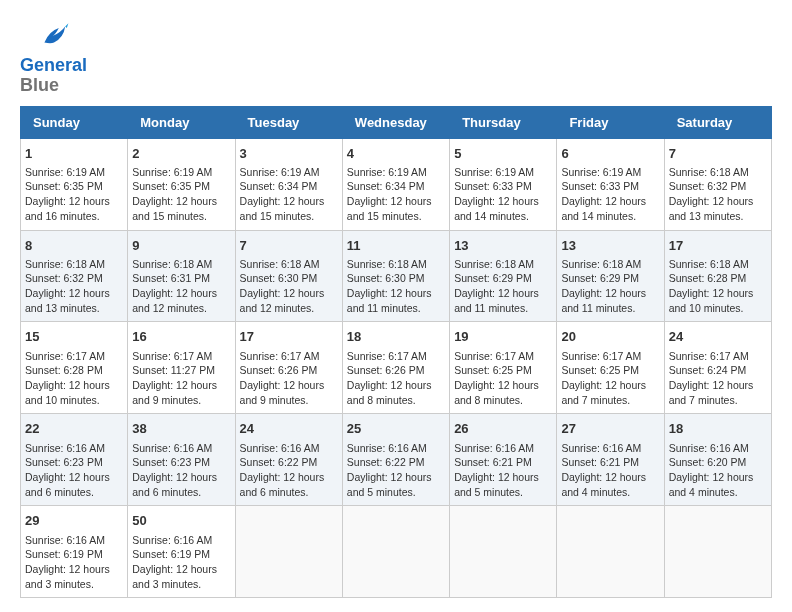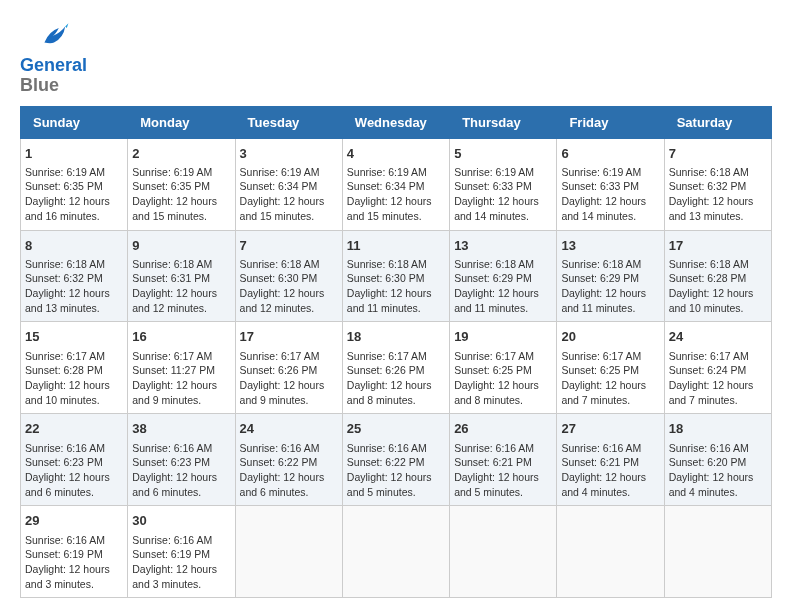--- a/index.html
+++ b/index.html
@@ -327,21 +327,21 @@
       </tr>
       <tr>
         <td>
         <span class="day-num">29</span>
         <span>Sunrise: 6:16 AM</span><br>
         <span>Sunset: 6:19 PM</span><br>
         <span>Daylight: 12 hours</span><br>
         <span>and 3 minutes.</span>
       </td>
         <td>
-        <span class="day-num">30</span>
+        <span class="day-num">50</span>
         <span>Sunrise: 6:16 AM</span><br>
         <span>Sunset: 6:19 PM</span><br>
         <span>Daylight: 12 hours</span><br>
         <span>and 3 minutes.</span>
       </td>
         <td class="empty-cell"></td>
         <td class="empty-cell"></td>
         <td class="empty-cell"></td>
         <td class="empty-cell"></td>
         <td class="empty-cell"></td>

